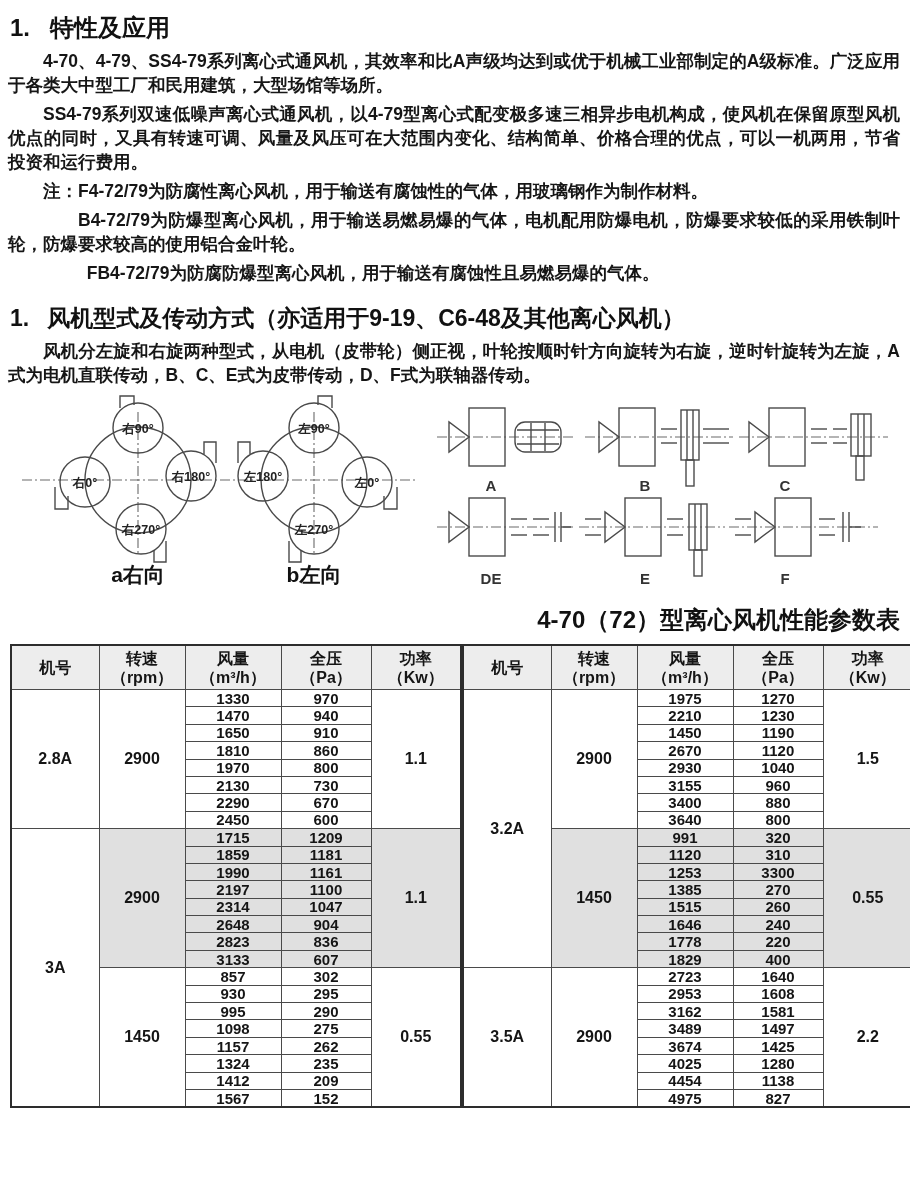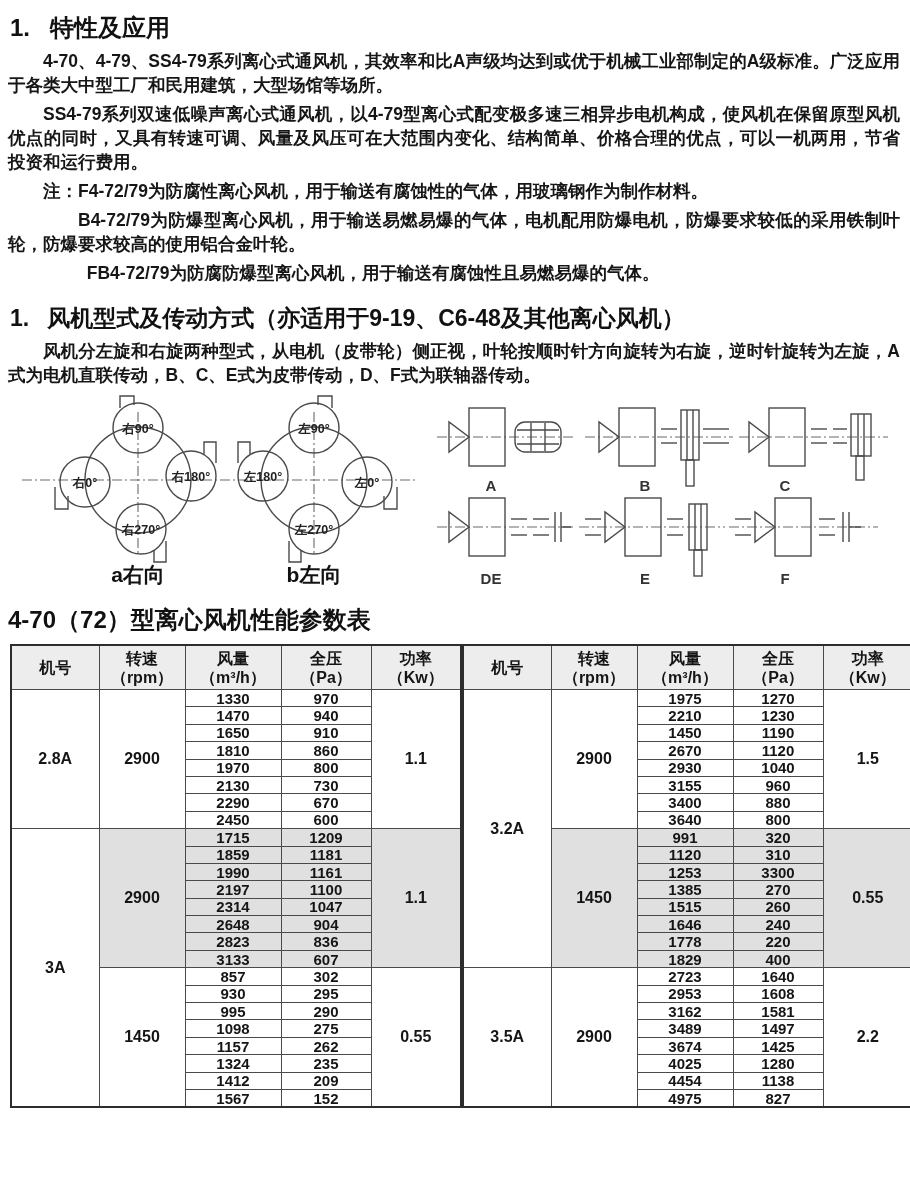--- a/index.html
+++ b/index.html
@@ -18,21 +18,21 @@
   .ind-45{text-indent:4.5em;}
   .sec2-heading{font-size:23px;font-weight:700;margin:18px 0 3px 2px;color:#111;}
   .sec2-heading .num{margin-right:18px;}
   .diagrams{display:flex;align-items:flex-end;margin-top:2px;}
   svg{display:block;}
   svg .ln{stroke:#4a4a4a;stroke-width:1.4;fill:none;}
   svg .cl{stroke:#6a6a6a;stroke-width:1.1;fill:none;stroke-dasharray:10 3 2 3;}
   svg .lbl{font-family:"Liberation Sans","DejaVu Sans",sans-serif;font-size:12.5px;fill:#222;text-anchor:middle;font-weight:600;}
   svg .cap{font-family:"Liberation Sans","DejaVu Sans",sans-serif;font-size:21px;fill:#111;text-anchor:middle;font-weight:700;}
   svg .fig-lbl{font-family:"Liberation Sans","DejaVu Sans",sans-serif;font-size:15px;fill:#333;text-anchor:middle;font-weight:600;}
-  .tbl-title{text-align:left;font-size:24px;font-weight:700;margin:10px 0 8px;color:#111;}
+  .tbl-title{text-align:right;font-size:24px;font-weight:700;margin:10px 0 8px;color:#111;}
   .tables{display:flex;justify-content:space-between;padding:0 2px;}
   table{border-collapse:collapse;table-layout:fixed;width:450px;border:2px solid #2d2d2d;}
   th,td{border:1px solid #4a4a4a;padding:0;text-align:center;}
   thead th{height:43px;background:#ededed;font-size:16px;font-weight:700;line-height:19px;}
   tbody td{height:16.4px;font-size:15px;line-height:1;font-weight:600;}
   td.big{font-size:16px;}
   .shade{background:#e0e0e0;margin-top:8px;}
 </style>
 </head>
 <body>

